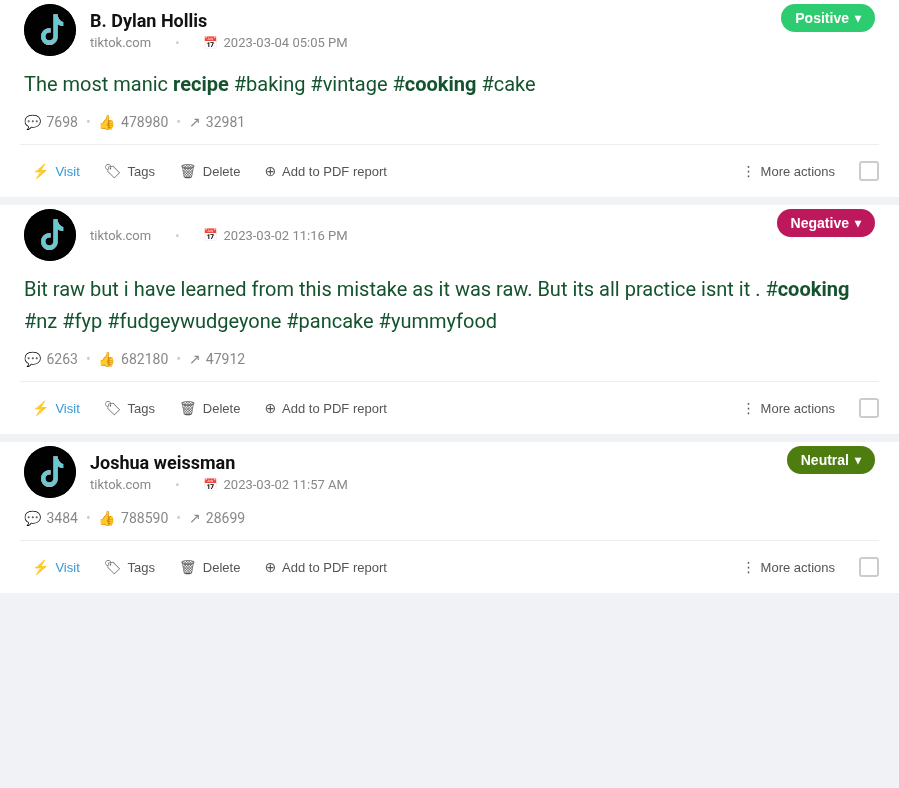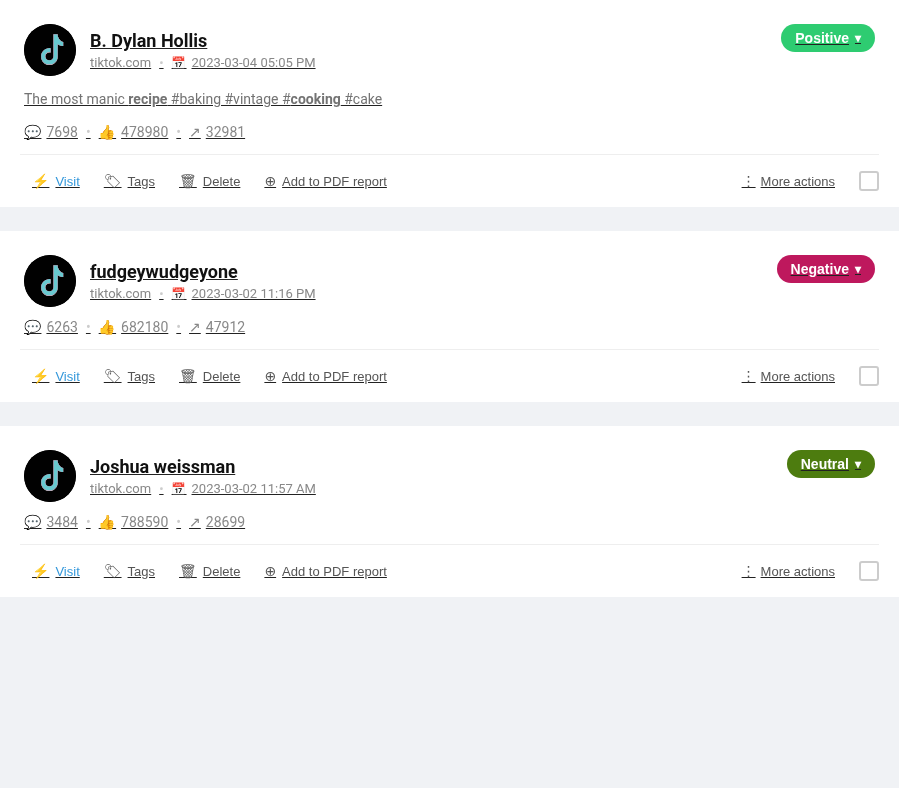--- a/index.html
+++ b/index.html
@@ -4,23 +4,22 @@
   <style>
     * { box-sizing: border-box; margin: 0; padding: 0; }
     body {
       font-family: -apple-system, BlinkMacSystemFont, 'Segoe UI', Roboto, sans-serif;
       background: #f0f2f5;
       color: #222;
       font-size: 14px;
     }
     .card {
       background: #fff;
-      margin-bottom: 24px;
-      padding: 24px 24px 0 24px;
-      text-decoration: underline;
+      margin-bottom: 8px;
+      padding: 4px 24px 0 24px;
     }
     .card-header {
       display: flex;
       align-items: flex-start;
       justify-content: space-between;
       margin-bottom: 12px;
     }
     .card-header-left {
       display: flex;
       align-items: center;
@@ -47,21 +46,21 @@
       gap: 4px;
     }
     .username {
       font-size: 18px;
       font-weight: 700;
       color: #111;
     }
     .meta {
       display: flex;
       align-items: center;
-      gap: 8px;
+      gap: 24px;
       color: #888;
       font-size: 13px;
       justify-content: space-between;
     }
     .meta-domain {
       color: #888;
     }
     .meta-separator {
       color: #ccc;
     }
@@ -95,23 +94,23 @@
     .sentiment-negative {
       background: #be185d;
     }
     .sentiment-neutral {
       background: #4d7c0f;
     }
     .chevron-down {
       font-size: 12px;
     }
     .post-content {
-      font-size: 14px;
+      font-size: 20px;
       line-height: 1.6;
-      color: #737373;
+      color: #14532d;
       margin-bottom: 14px;
       padding-left: 0;
     }
     .post-content b {
       font-weight: 700;
     }
     .stats {
       display: flex;
       align-items: center;
       gap: 0;
@@ -263,37 +262,37 @@
         <div class="card-header-left">
           <div class="avatar">
             <svg viewBox="0 0 52 52" xmlns="http://www.w3.org/2000/svg">
       <circle cx="26" cy="26" r="26" fill="#010101"></circle>
       <path d="M35.5 15.5c-1.2-1.4-1.9-3.2-1.9-5.2h-4.1v22.3c0 2.3-1.8 4.1-4.1 4.1s-4.1-1.8-4.1-4.1 1.8-4.1 4.1-4.1c.4 0 .8.1 1.2.2v-4.2c-.4-.1-.8-.1-1.2-.1-4.6 0-8.3 3.7-8.3 8.3s3.7 8.3 8.3 8.3 8.3-3.7 8.3-8.3V20.2c1.6 1.1 3.5 1.8 5.5 1.8v-4.1c-1.3 0-2.5-.9-3.7-2.4z" fill="white"></path>
       <path d="M35.5 15.5c1.2 1.5 2.4 2.4 3.7 2.4v4.1c-2 0-3.9-.7-5.5-1.8v12.1c0 4.6-3.7 8.3-8.3 8.3s-8.3-3.7-8.3-8.3 3.7-8.3 8.3-8.3c.4 0 .8 0 1.2.1v4.2c-.4-.1-.8-.2-1.2-.2-2.3 0-4.1 1.8-4.1 4.1s1.8 4.1 4.1 4.1 4.1-1.8 4.1-4.1V10.3h4.1c0 2 .7 3.8 1.9 5.2z" fill="#EE1D52"></path>
       <path d="M39.2 17.9v4.1c-2 0-3.9-.7-5.5-1.8v12.1c0 4.6-3.7 8.3-8.3 8.3s-8.3-3.7-8.3-8.3 3.7-8.3 8.3-8.3c.4 0 .8 0 1.2.1v4.2c-.4-.1-.8-.2-1.2-.2-2.3 0-4.1 1.8-4.1 4.1s1.8 4.1 4.1 4.1 4.1-1.8 4.1-4.1V10.3h4.1c0 2 .7 3.8 1.9 5.2 1.2 1.5 2.4 2.4 3.7 2.4z" fill="#69C9D0"></path>
     </svg>
           </div>
           <div class="user-info">
-            <span class="username">fudgeywudgeyone</span>
             <div class="meta">
               <span class="meta-domain">tiktok.com</span>
               <span class="meta-separator">•</span>
               <span class="meta-date">
                 <span class="calendar-icon">📅</span>
                 2023-03-02 11:16 PM
               </span>
             </div>
           </div>
         </div>
         <button class="sentiment-badge sentiment-negative">
           <span>Negative</span>
           <span class="chevron-down">▾</span>
         </button>
       </div>
 
+      <div class="post-content">Bit raw but i have learned from this mistake as it was raw. But its all practice isnt it . #<b>cooking</b> #nz #fyp #fudgeywudgeyone #pancake #yummyfood</div>
 
       <div class="stats">
         <span class="stat-item">
           <span>💬</span>
           <span>6263</span>
         </span>
         <span class="stat-dot">•</span>
         <span class="stat-item">
           <span>👍</span>
           <span>682180</span>

